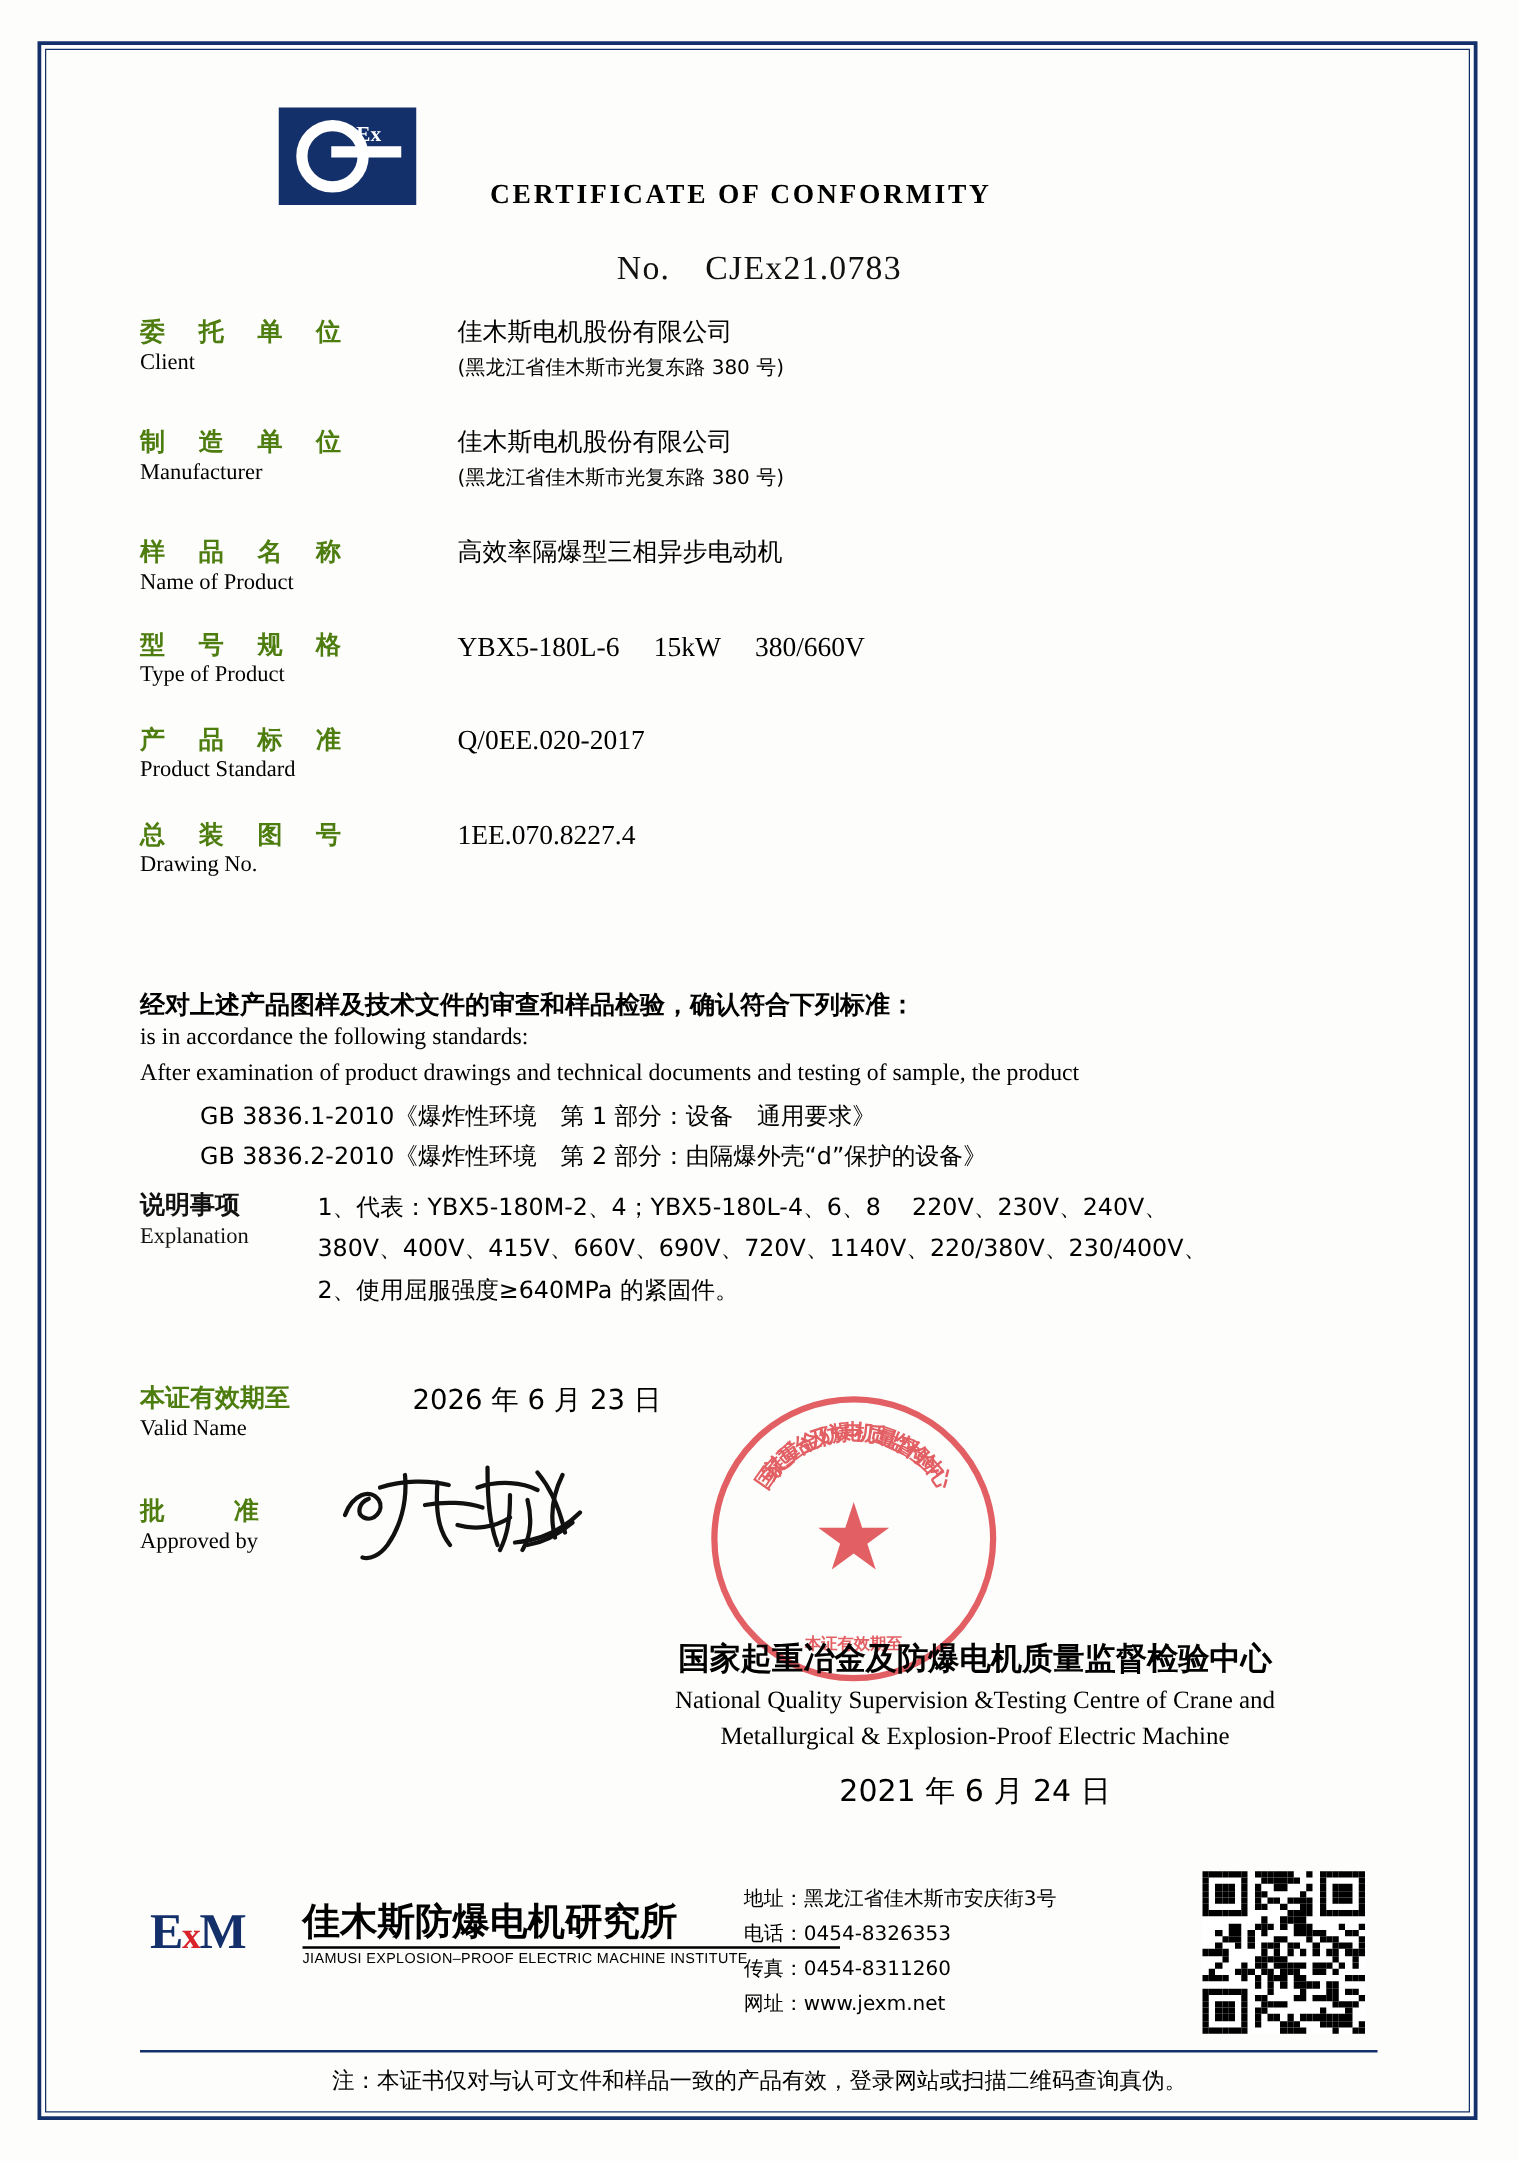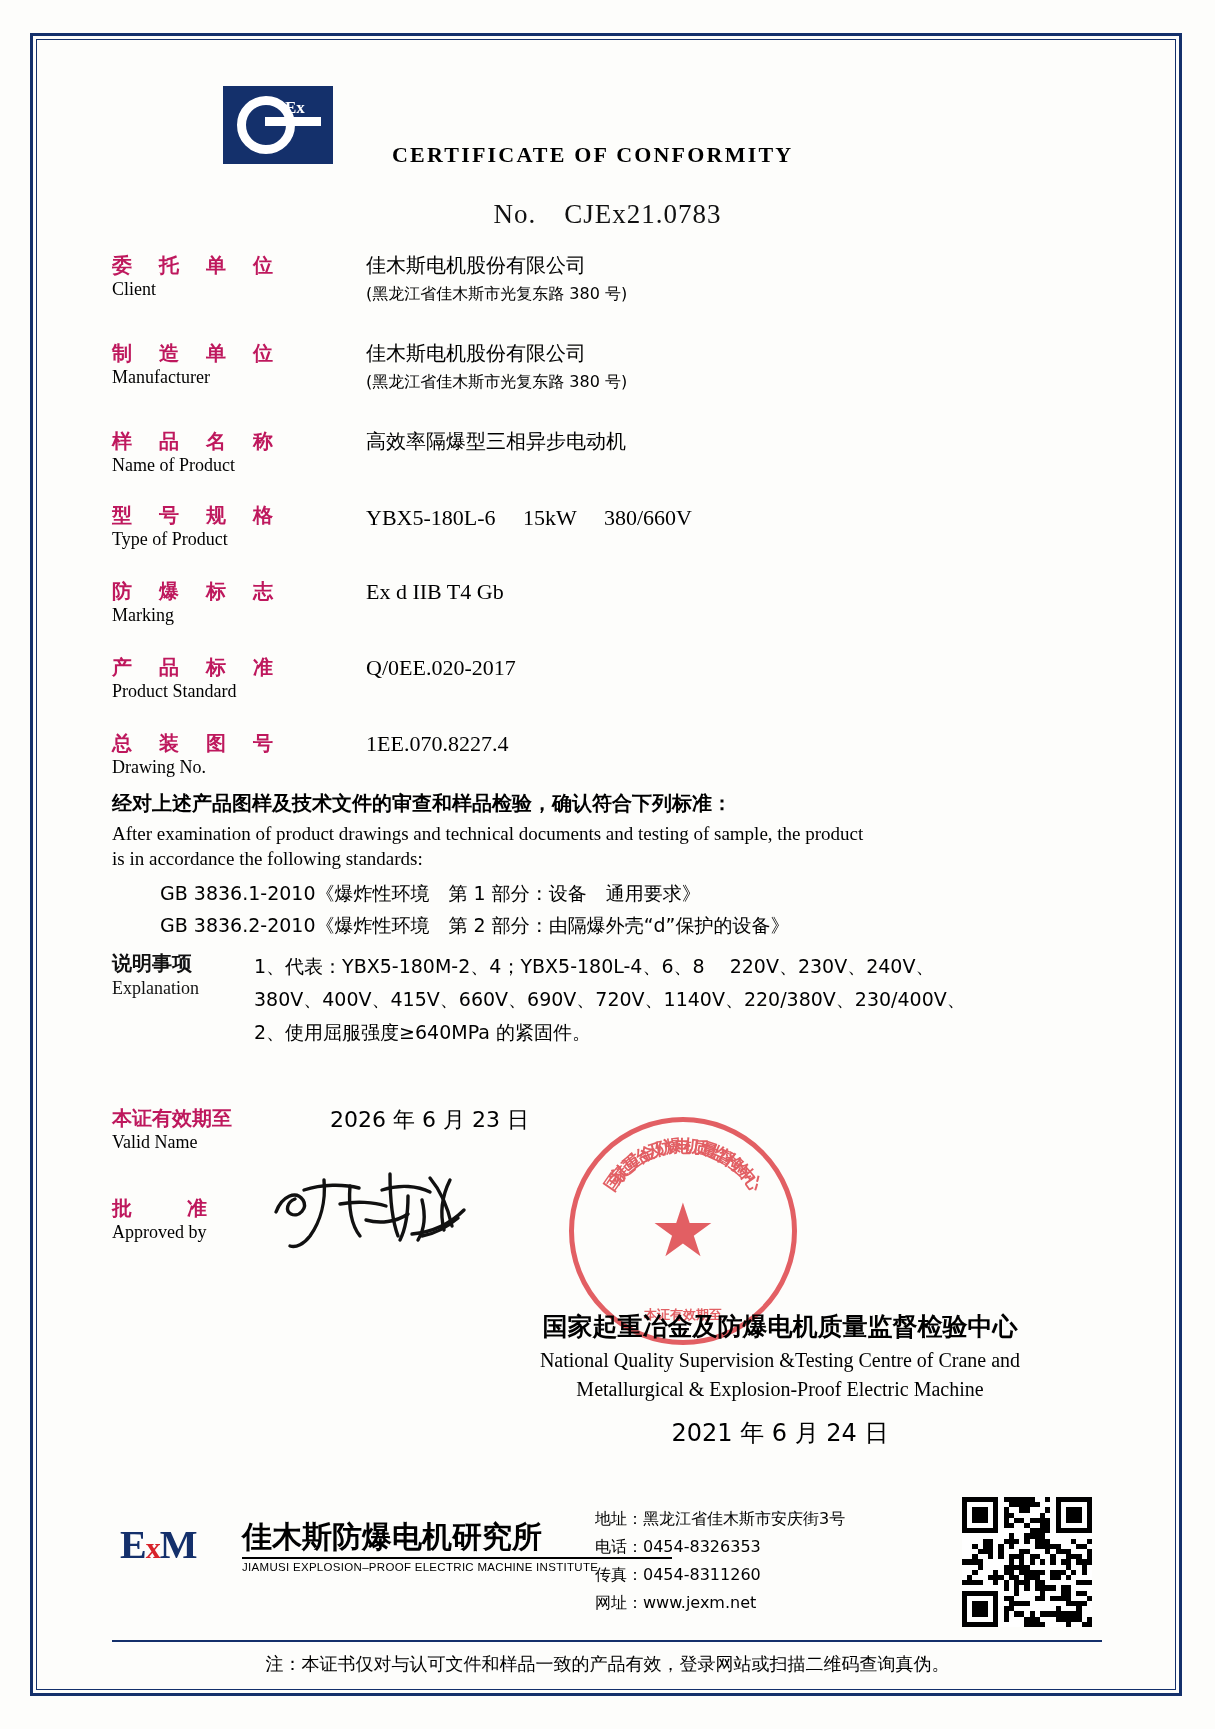--- a/index.html
+++ b/index.html
@@ -125,21 +125,21 @@
     margin-bottom: 14px;
   }
   .lbl-cn {
     position: absolute;
     left: 112px;
     top: 0;
     width: 210px;
     font-family: "DejaVu Sans", sans-serif;
     font-weight: bold;
     font-size: 20px;
-    color: #be185d;
+    color: #4d7c0f;
     white-space: nowrap;
   }
   .lbl-cn.sp4 { letter-spacing: 10px; }
   .lbl-cn.sp3 { letter-spacing: 5px; }
   .lbl-en {
     position: absolute;
     left: 112px;
     top: 27px;
     width: 230px;
     font-family: "Liberation Serif", serif;
@@ -476,44 +476,39 @@
       <div class="lbl-en">Name of Product</div>
       <div class="val-cn">高效率隔爆型三相异步电动机</div>
     </div>
 
     <div class="field" style="height:62px;">
       <div class="lbl-cn sp4">型 号 规 格</div>
       <div class="lbl-en">Type of Product</div>
       <div class="val-en">YBX5-180L-6　 15kW　 380/660V</div>
     </div>
 
-    <div class="field" style="height:62px;">
-      <div class="lbl-cn sp4">防 爆 标 志</div>
-      <div class="lbl-en">Marking</div>
-      <div class="val-en">Ex d IIB T4 Gb</div>
-    </div>
 
     <div class="field" style="height:62px;">
       <div class="lbl-cn sp4">产 品 标 准</div>
       <div class="lbl-en">Product Standard</div>
       <div class="val-en">Q/0EE.020-2017</div>
     </div>
 
     <div class="field" style="height:60px;">
       <div class="lbl-cn sp4">总 装 图 号</div>
       <div class="lbl-en">Drawing No.</div>
       <div class="val-en">1EE.070.8227.4</div>
     </div>
 
   </div>
 
   <div class="statement">
     <div class="st-cn">经对上述产品图样及技术文件的审查和样品检验，确认符合下列标准：</div>
+    <div class="st-en" style="margin-top:0;">is in accordance the following standards:</div>
     <div class="st-en">After examination of product drawings and technical documents and testing of sample, the product</div>
-    <div class="st-en" style="margin-top:0;">is in accordance the following standards:</div>
     <div class="std-list">
       <div class="std-item">GB 3836.1-2010《爆炸性环境　第 1 部分：设备　通用要求》</div>
       <div class="std-item">GB 3836.2-2010《爆炸性环境　第 2 部分：由隔爆外壳“d”保护的设备》</div>
     </div>
   </div>
 
   <div class="explanation">
     <div class="exp-lbl-cn">说明事项</div>
     <div class="exp-lbl-en">Explanation</div>
     <div class="exp-lines">

